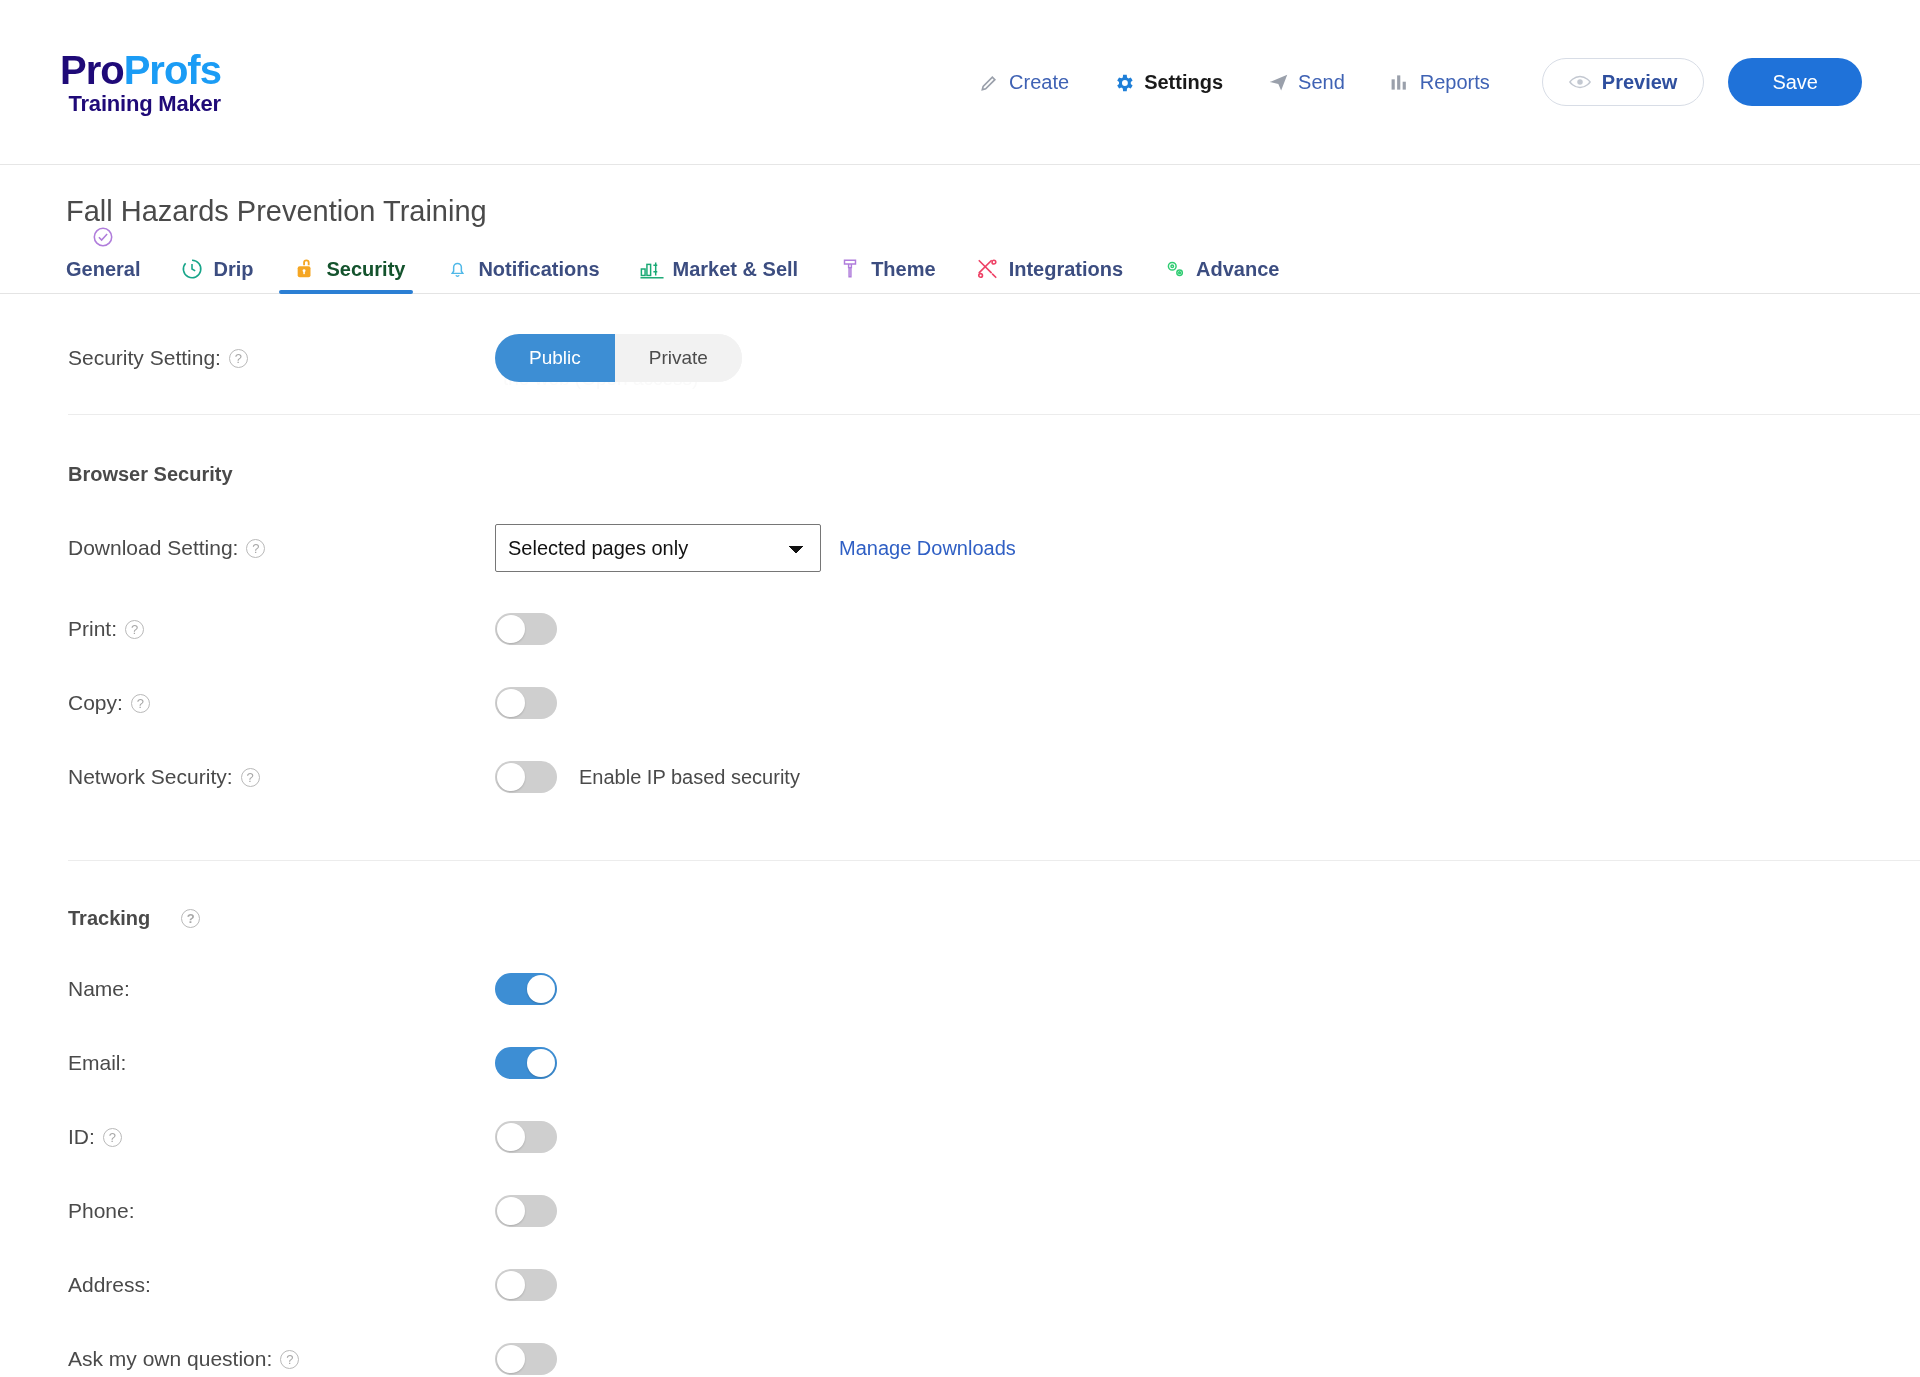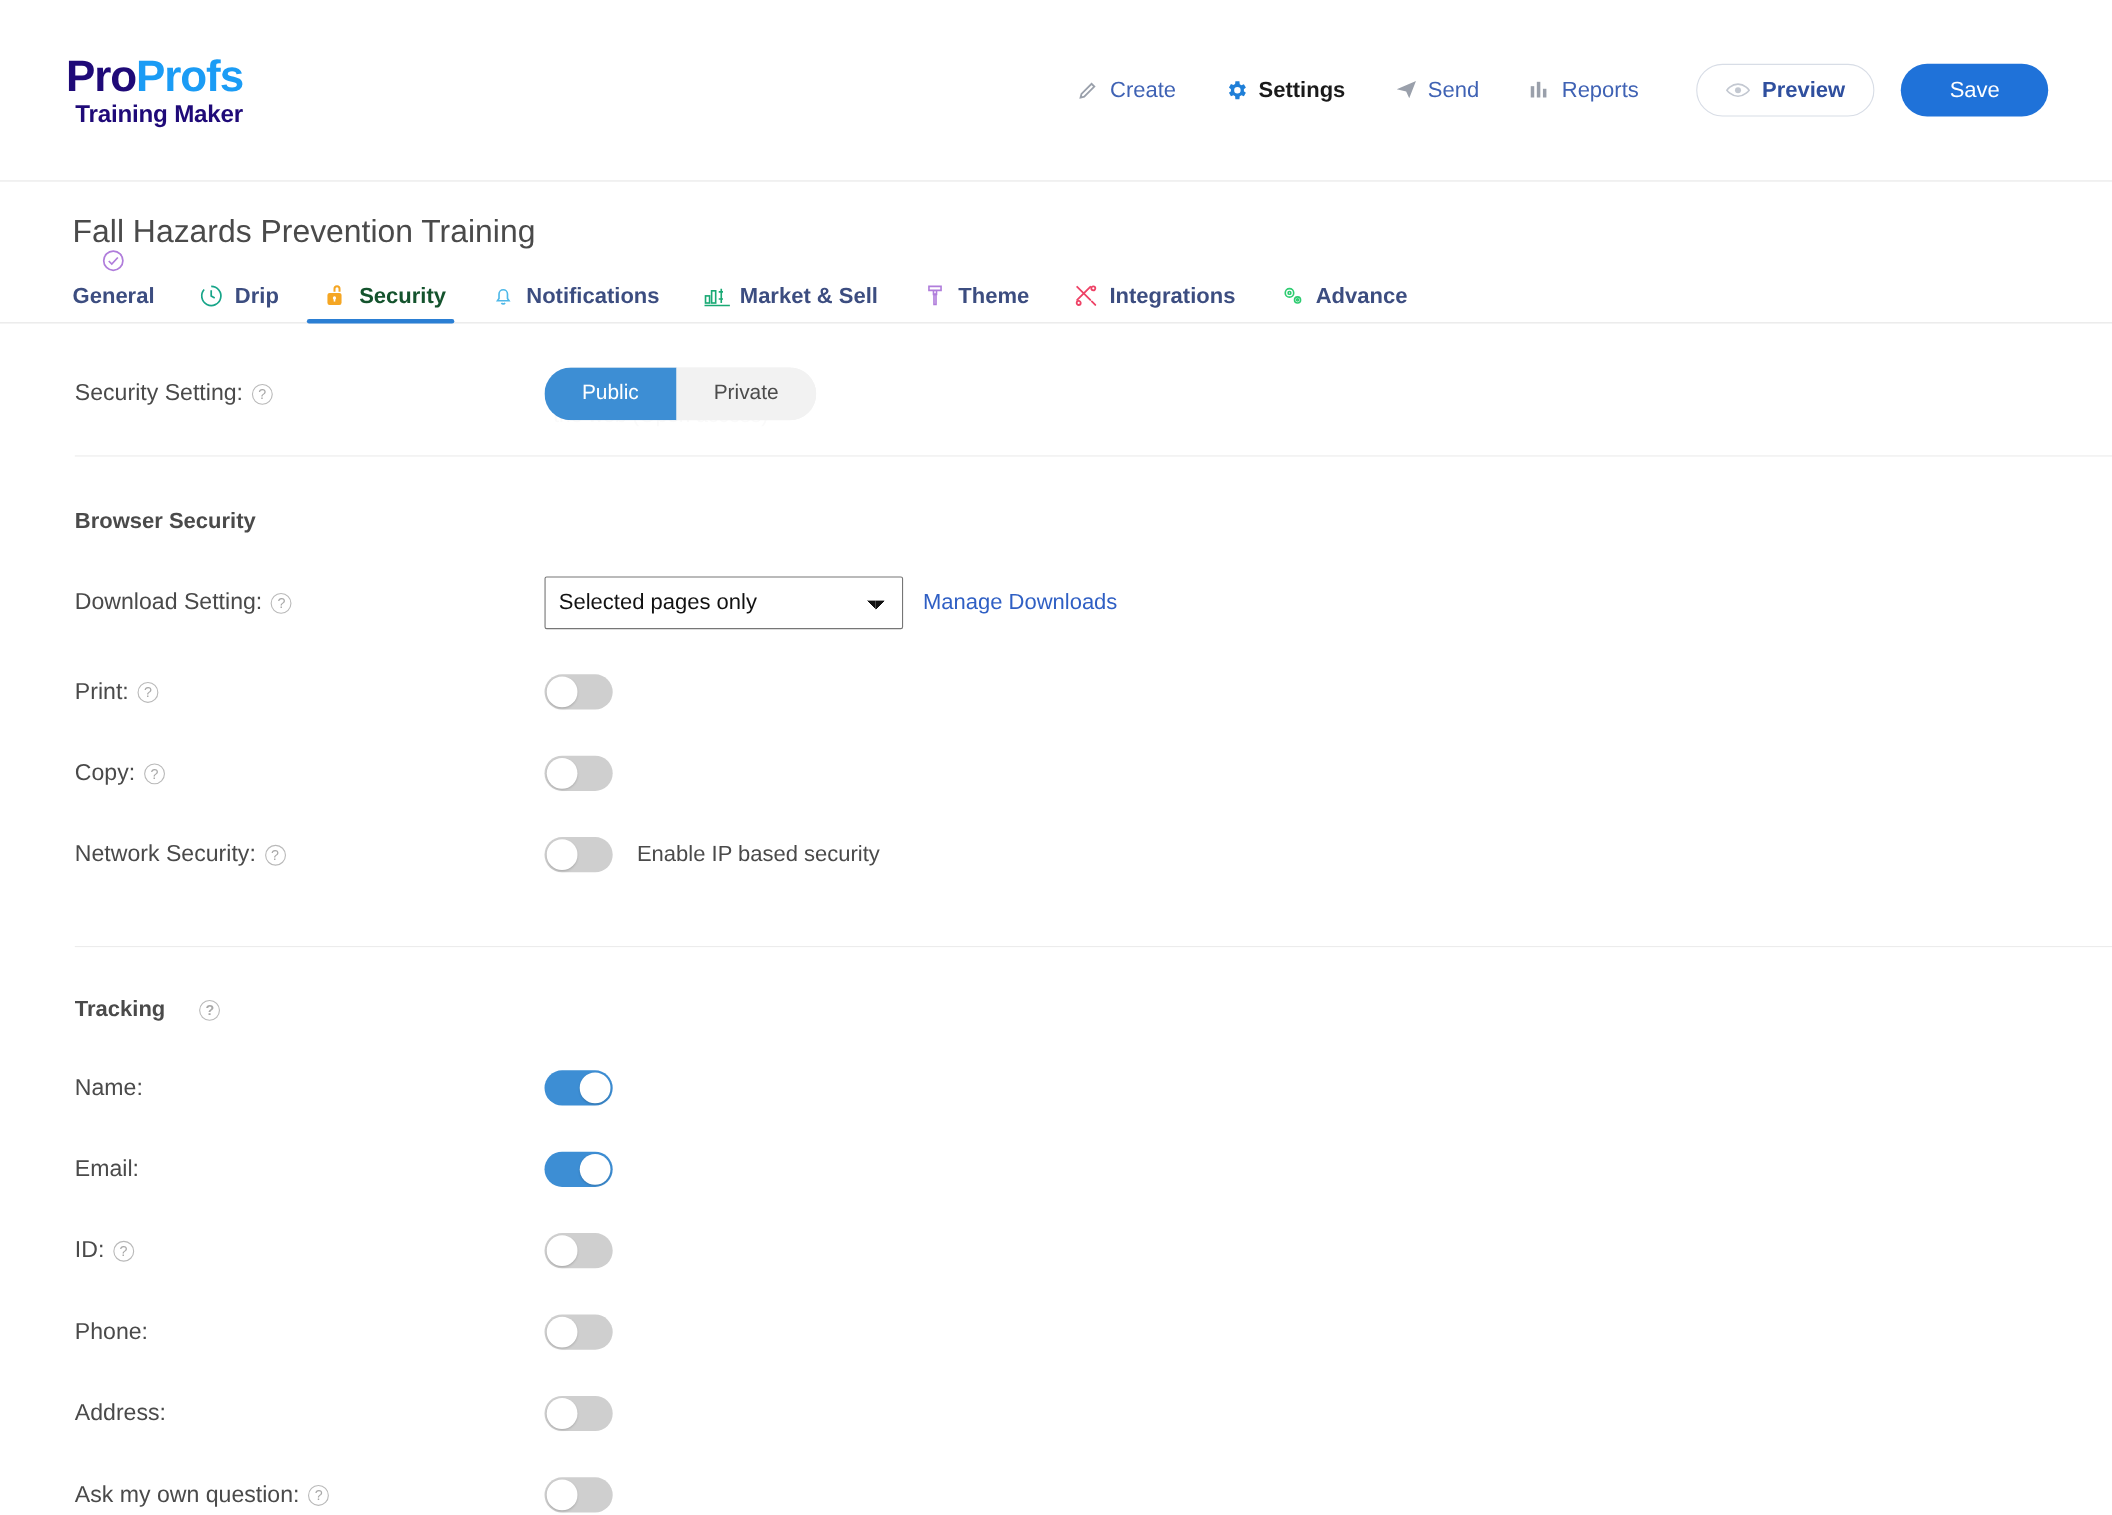--- a/index.html
+++ b/index.html
@@ -44,21 +44,21 @@
 
   .topnav {
     margin-left: auto;
     display: flex;
     align-items: center;
     gap: 0;
     margin-right: 58px;
   }
   .navitem {
     display: flex;
-    align-items: flex-start;
+    align-items: flex-end;
     gap: 9px;
     font-size: 20px;
     color: #3f62b4;
     padding: 0 22px;
     cursor: pointer;
     white-space: nowrap;
   }
   .navitem.active { color: #1a1a1a; font-weight: bold; }
   .navicon { display: inline-flex; width: 22px; height: 22px; align-items: center; justify-content: center; }
 

